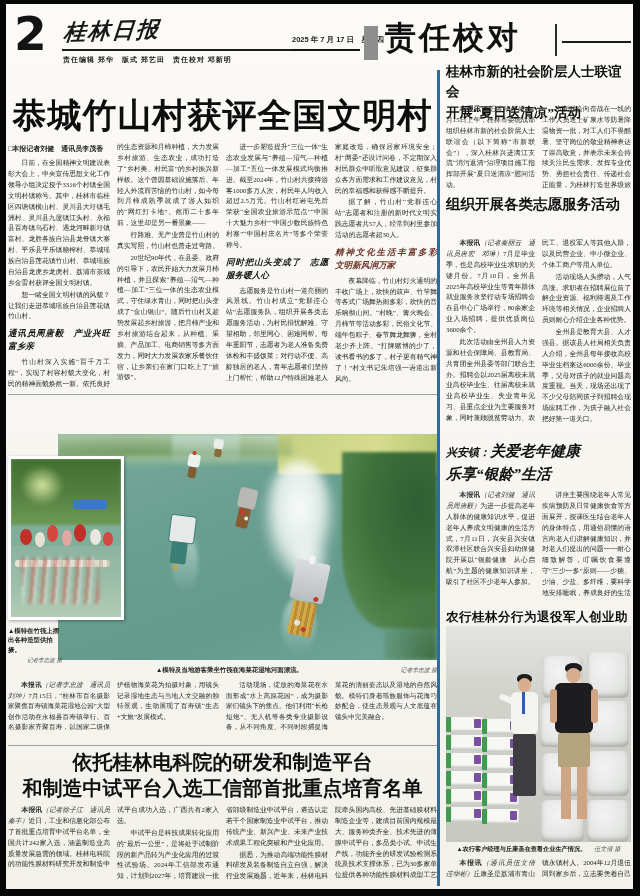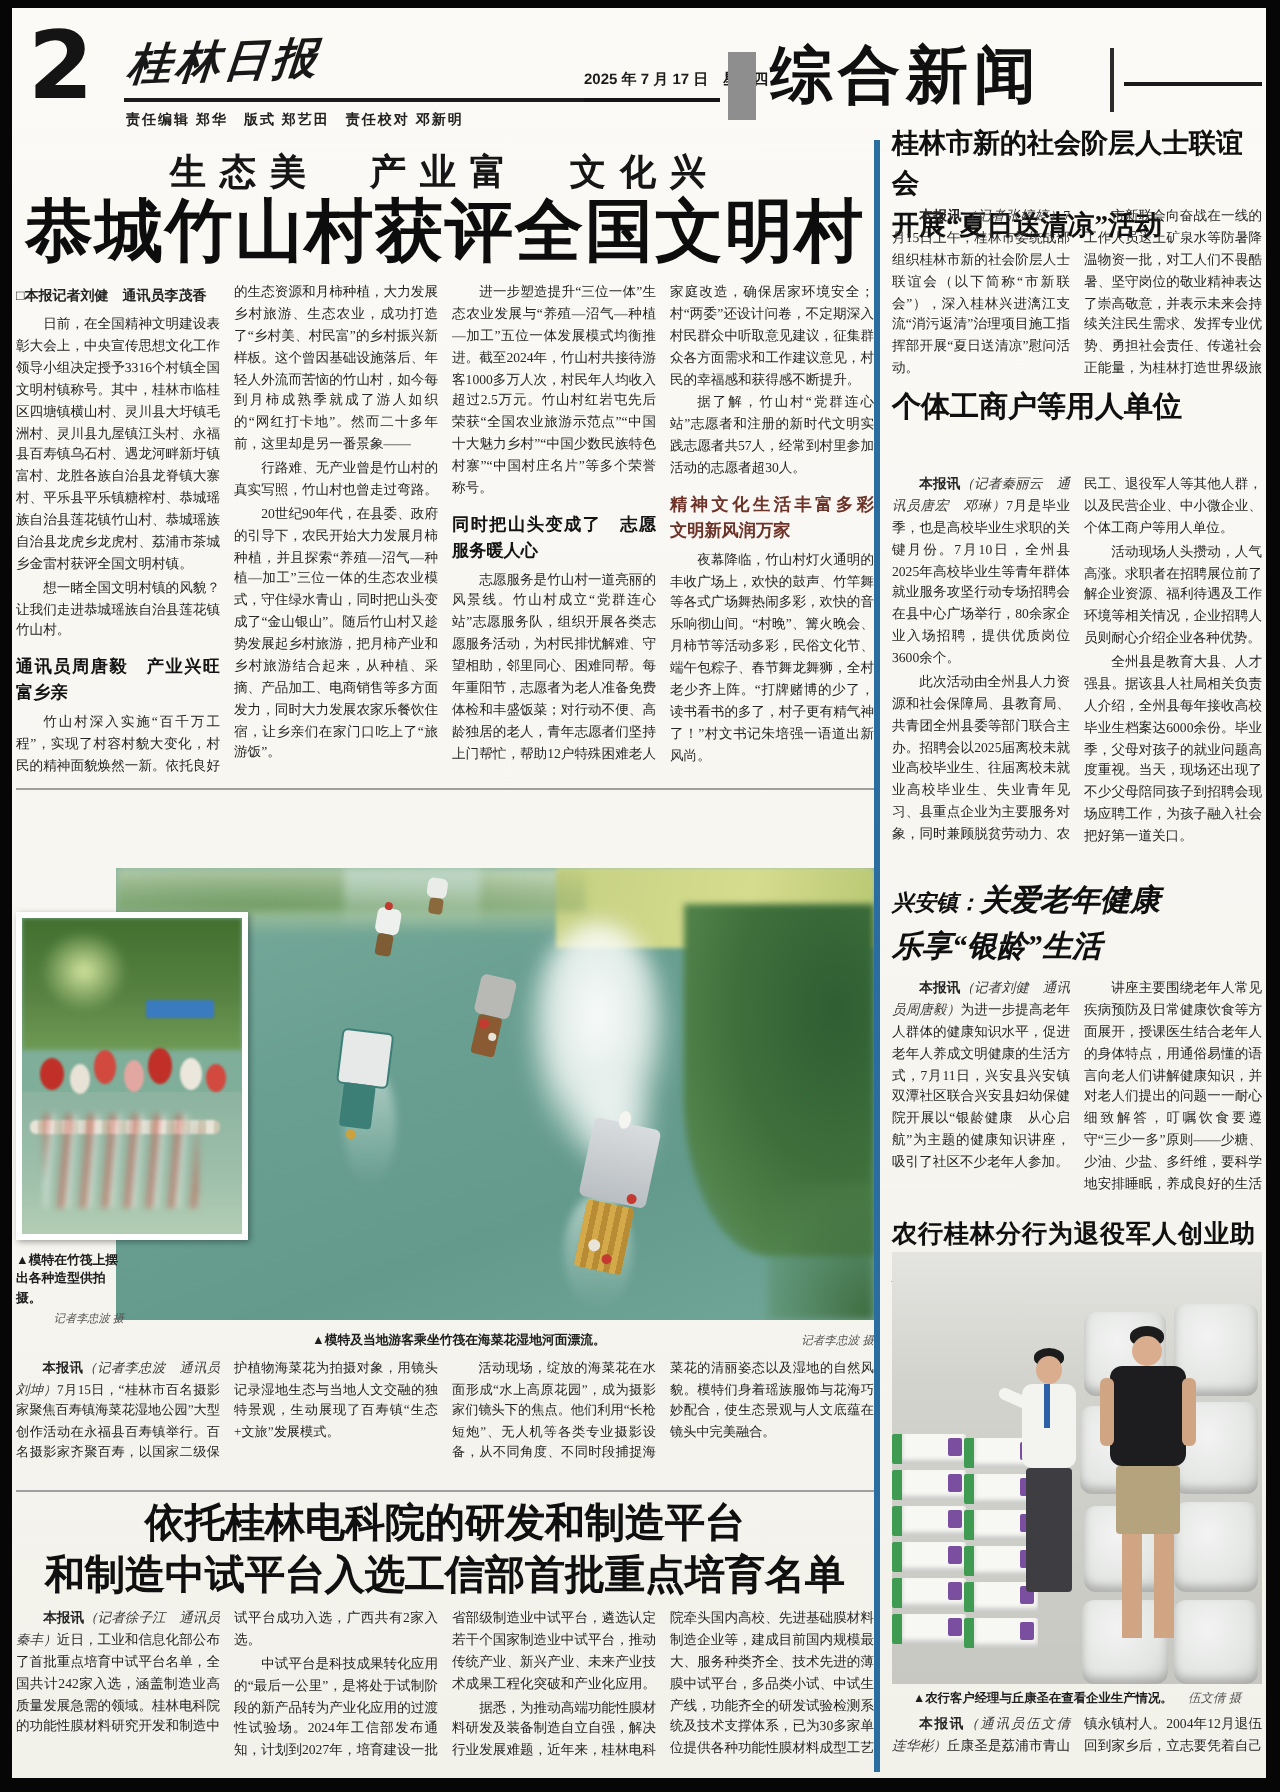--- a/index.html
+++ b/index.html
@@ -22,21 +22,21 @@
   .sectitle{left:379px;top:13px;font-size:31px;font-weight:900;color:#101010;letter-spacing:3px;
             font-family:"Liberation Serif",serif;}
   .sec-vrule{left:549px;top:20px;width:2px;height:32px;background:#2b2b2b;}
   .sec-hrule{left:556px;top:37px;width:69px;height:2px;background:#1a1a1a;}
   .colbody{font-family:"Liberation Serif",serif;font-size:6.8px;line-height:1.6;color:#262626;
            text-align:justify;overflow:hidden;column-fill:auto;}
   .colbody p{margin:0 0 1px 0;text-indent:2em;}
   .blk-by{font-weight:bold;font-family:"Liberation Sans",sans-serif;font-size:7px;
           margin:1px 0 4px 0;text-indent:0 !important;}
   .blk-h{font-weight:bold;font-family:"Liberation Sans",sans-serif;font-size:8.6px;
-         line-height:1.5;margin:5px 0 4px 0;break-inside:avoid;color:#141414;}
+         line-height:1.5;margin:5px 0 4px 0;break-inside:avoid;color:#141414;font-style:italic;}
   .blk-h.maroon{color:#6e3328;}
   .colbody b{font-family:"Liberation Sans",sans-serif;font-weight:bold;}
   .colbody i{font-style:italic;color:#3a3a3a;}
 
   
   .kicker{left:2px;top:70px;width:429px;text-align:center;font-size:18px;font-weight:900;
           color:#161616;letter-spacing:7px;}
   .lead-hl{left:2px;top:89px;width:429px;text-align:center;font-size:34px;font-weight:900;
            color:#0d0d0d;letter-spacing:1px;font-family:"Liberation Sans",sans-serif;}
   .lead-body{left:2px;top:138px;width:429px;height:248px;column-count:4;column-gap:7px;}
@@ -128,25 +128,24 @@
 <div class="page">
   <div class="paper">
 
     <div class="abs pagenum">2</div>
     <div class="abs masthead">桂林日报</div>
     <div class="abs mast-line"></div>
     <div class="abs editors">责任编辑 郑华　版式 郑艺田　责任校对 邓新明</div>
     <div class="abs dateline">2025 年 7 月 17 日　星期四</div>
     <div class="abs date-line"></div>
     <div class="abs gblock"></div>
-    <div class="abs sectitle">综合新闻</div>
+    <div class="abs sectitle">责任校对</div>
     <div class="abs sec-vrule"></div>
     <div class="abs sec-hrule"></div>
 
-    <div class="abs kicker">生态美　产业富　文化兴</div>
     <div class="abs lead-hl">恭城竹山村获评全国文明村</div>
     <div class="abs lead-body colbody">
         <div class="blk-by">□本报记者刘健　通讯员李茂香</div>
         <p class="blk-p">日前，在全国精神文明建设表彰大会上，中央宣传思想文化工作领导小组决定授予3316个村镇全国文明村镇称号。其中，桂林市临桂区四塘镇横山村、灵川县大圩镇毛洲村、灵川县九屋镇江头村、永福县百寿镇乌石村、遇龙河畔新圩镇富村、龙胜各族自治县龙脊镇大寨村、平乐县平乐镇糖榨村、恭城瑶族自治县莲花镇竹山村、恭城瑶族自治县龙虎乡龙虎村、荔浦市茶城乡金雷村获评全国文明村镇。</p>
         <p class="blk-p">想一睹全国文明村镇的风貌？让我们走进恭城瑶族自治县莲花镇竹山村。</p>
         <div class="blk-h">通讯员周唐毅　产业兴旺富乡亲</div>
         <p class="blk-p">竹山村深入实施“百千万工程”，实现了村容村貌大变化，村民的精神面貌焕然一新。依托良好的生态资源和月柿种植，大力发展乡村旅游、生态农业，成功打造了“乡村美、村民富”的乡村振兴新样板。这个曾因基础设施落后、年轻人外流而苦恼的竹山村，如今每到月柿成熟季就成了游人如织的“网红打卡地”。然而二十多年前，这里却是另一番景象——</p>
         <p class="blk-p">行路难、无产业曾是竹山村的真实写照，竹山村也曾走过弯路。</p>
         <p class="blk-p">20世纪90年代，在县委、政府的引导下，农民开始大力发展月柿种植，并且探索“养殖—沼气—种植—加工”三位一体的生态农业模式，守住绿水青山，同时把山头变成了“金山银山”。随后竹山村又趁势发展起乡村旅游，把月柿产业和乡村旅游结合起来，从种植、采摘、产品加工、电商销售等多方面发力，同时大力发展农家乐餐饮住宿，让乡亲们在家门口吃上了“旅游饭”。</p>
         <p class="blk-p">进一步塑造提升“三位一体”生态农业发展与“养殖—沼气—种植—加工”五位一体发展模式均衡推进。截至2024年，竹山村共接待游客1000多万人次，村民年人均收入超过2.5万元。竹山村红岩屯先后荣获“全国农业旅游示范点”“中国十大魅力乡村”“中国少数民族特色村寨”“中国村庄名片”等多个荣誉称号。</p>
@@ -252,21 +251,21 @@
     <div class="abs rc rc-hl a-hl">
       <div>桂林市新的社会阶层人士联谊会</div>
       <div>开展“夏日送清凉”活动</div>
     </div>
     <div class="abs rc a-body colbody rcbody">
         <p class="blk-lede"><b>本报讯</b><i>（记者张婷婷）</i>7月15日上午，桂林市委统战部组织桂林市新的社会阶层人士联谊会（以下简称“市新联会”），深入桂林兴进漓江支流“消污返清”治理项目施工指挥部开展“夏日送清凉”慰问活动。</p>
         <p class="blk-p">市新联会向奋战在一线的工作人员送上矿泉水等防暑降温物资一批，对工人们不畏酷暑、坚守岗位的敬业精神表达了崇高敬意，并表示未来会持续关注民生需求、发挥专业优势、勇担社会责任、传递社会正能量，为桂林打造世界级旅游城市贡献新力量。施工指挥部领导对市新联会的慰问表示感谢，表示将继续高标准、高质量推进治理工作，确保项目如期完成。</p>
       </div>
 
     <div class="abs rc rc-hl b-hl">
-      <div>个体工商户等用人单位</div>
+      <div>组织开展各类志愿服务活动</div>
     </div>
     <div class="abs rc b-body colbody rcbody">
         <p class="blk-lede"><b>本报讯</b><i>（记者秦丽云　通讯员唐宏　邓琳）</i>7月是毕业季，也是高校毕业生求职的关键月份。7月10日，全州县2025年高校毕业生等青年群体就业服务攻坚行动专场招聘会在县中心广场举行，80余家企业入场招聘，提供优质岗位3600余个。</p>
         <p class="blk-p">此次活动由全州县人力资源和社会保障局、县教育局、共青团全州县委等部门联合主办。招聘会以2025届离校未就业高校毕业生、往届离校未就业高校毕业生、失业青年见习、县重点企业为主要服务对象，同时兼顾脱贫劳动力、农民工、退役军人等其他人群，以及民营企业、中小微企业、个体工商户等用人单位。</p>
         <p class="blk-p">活动现场人头攒动，人气高涨。求职者在招聘展位前了解企业资源、福利待遇及工作环境等相关情况，企业招聘人员则耐心介绍企业各种优势。</p>
         <p class="blk-p">全州县是教育大县、人才强县。据该县人社局相关负责人介绍，全州县每年接收高校毕业生档案达6000余份。毕业季，父母对孩子的就业问题高度重视。当天，现场还出现了不少父母陪同孩子到招聘会现场应聘工作，为孩子融入社会把好第一道关口。</p>
       </div>
 
     <div class="abs rc rc-hl c-hl">
       <div><span class="pref">兴安镇：</span><span>关爱老年健康</span></div>

